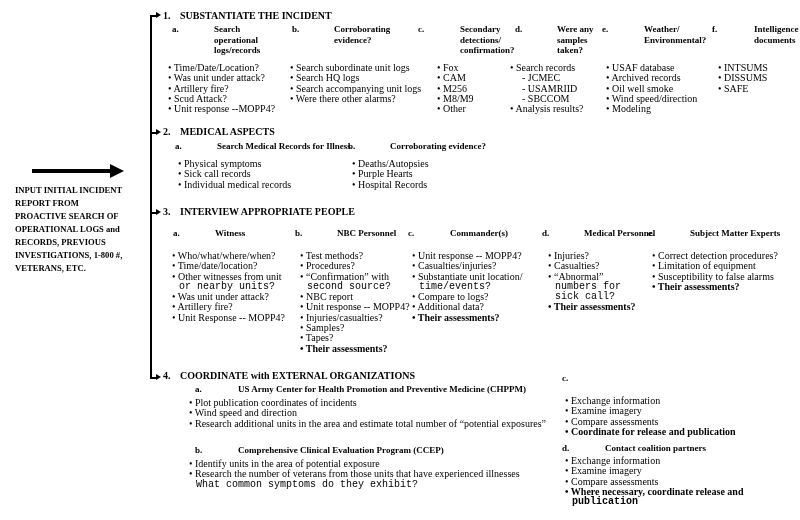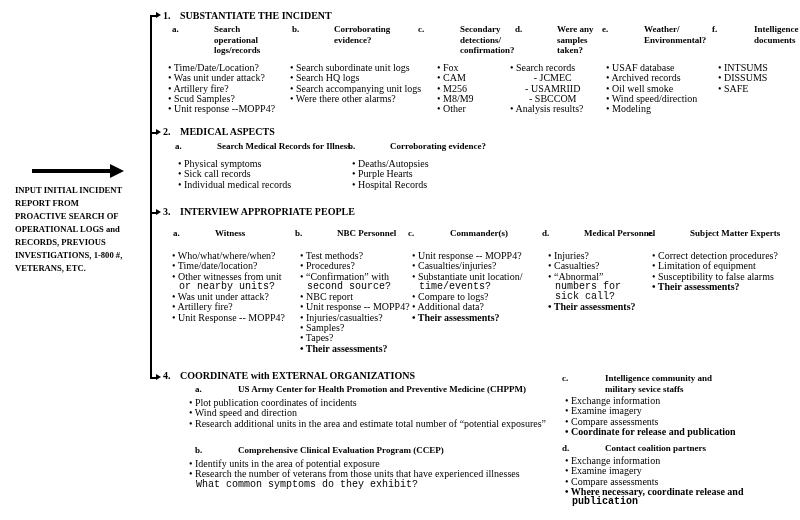--- a/index.html
+++ b/index.html
@@ -26,21 +26,21 @@
   .sechead .num{width:17px;flex:none;}
   .h1{left:163px;top:10px}.h2{left:163px;top:126px}.h3{left:163px;top:206px}.h4{left:163px;top:370px}
   
   .col{position:absolute;}
   .colhead{display:flex;font-weight:bold;font-size:9px;line-height:10.6px;white-space:nowrap;}
   .colhead .ltr{width:14px;flex:none;}
   .s4 .colhead .ltr{width:15px;}
   .colhead .ttl{white-space:pre-line;margin-left:28px;}
   .items{position:absolute;font-size:10px;line-height:10.3px;white-space:nowrap;}
   .li.cont{padding-left:7px;font-family:Liberation Mono, monospace;}
-  .li.dash{padding-left:12px;text-align:center;}
+  .li.dash{padding-left:12px;}
   .li.bold{font-weight:bold;}
   
   .s1a{left:172px;top:24px}.s1a .items{left:-4px;top:39px}
   .s1b{left:292px;top:24px}.s1b .items{left:-2px;top:39px}
   .s1c{left:418px;top:24px}.s1c .items{left:19px;top:39px}
   .s1d{left:515px;top:24px}.s1d .items{left:-5px;top:39px}
   .s1e{left:602px;top:24px}.s1e .items{left:4px;top:39px}
   .s1f{left:712px;top:24px}.s1f .items{left:6px;top:39px}
   
   .s2a{left:175px;top:141px}.s2a .items{left:3px;top:18px}
@@ -103,21 +103,21 @@
     <div class="colhead">
       <span class="ltr">a.</span>
       <span class="ttl">Search
 operational
 logs/records</span>
     </div>
     <div class="items">
         <div class="li">• Time/Date/Location?</div>
         <div class="li">• Was unit under attack?</div>
         <div class="li">• Artillery fire?</div>
-        <div class="li">• Scud Samples?</div>
+        <div class="li">• Scud Attack?</div>
         <div class="li">• Unit response --MOPP4?</div>
       </div>
   </div>
   <div class="col s1b">
     <div class="colhead">
       <span class="ltr">b.</span>
       <span class="ttl">Corroborating
 evidence?</span>
     </div>
     <div class="items">
@@ -300,22 +300,20 @@
     </div>
     <div class="items">
         <div class="li">• Identify units in the area of potential exposure</div>
         <div class="li">• Research the number of veterans from those units that have experienced illnesses</div>
         <div class="li cont">What common symptoms do they exhibit?</div>
       </div>
   </div>
   <div class="col s4 s4c">
     <div class="colhead">
       <span class="ltr">c.</span>
-      <span class="ttl">Intelligence community and
-military sevice staffs</span>
     </div>
     <div class="items">
         <div class="li">• Exchange information</div>
         <div class="li">• Examine imagery</div>
         <div class="li">• Compare assessments</div>
         <div class="li bold">• Coordinate for release and publication</div>
       </div>
   </div>
   <div class="col s4 s4d">
     <div class="colhead">

